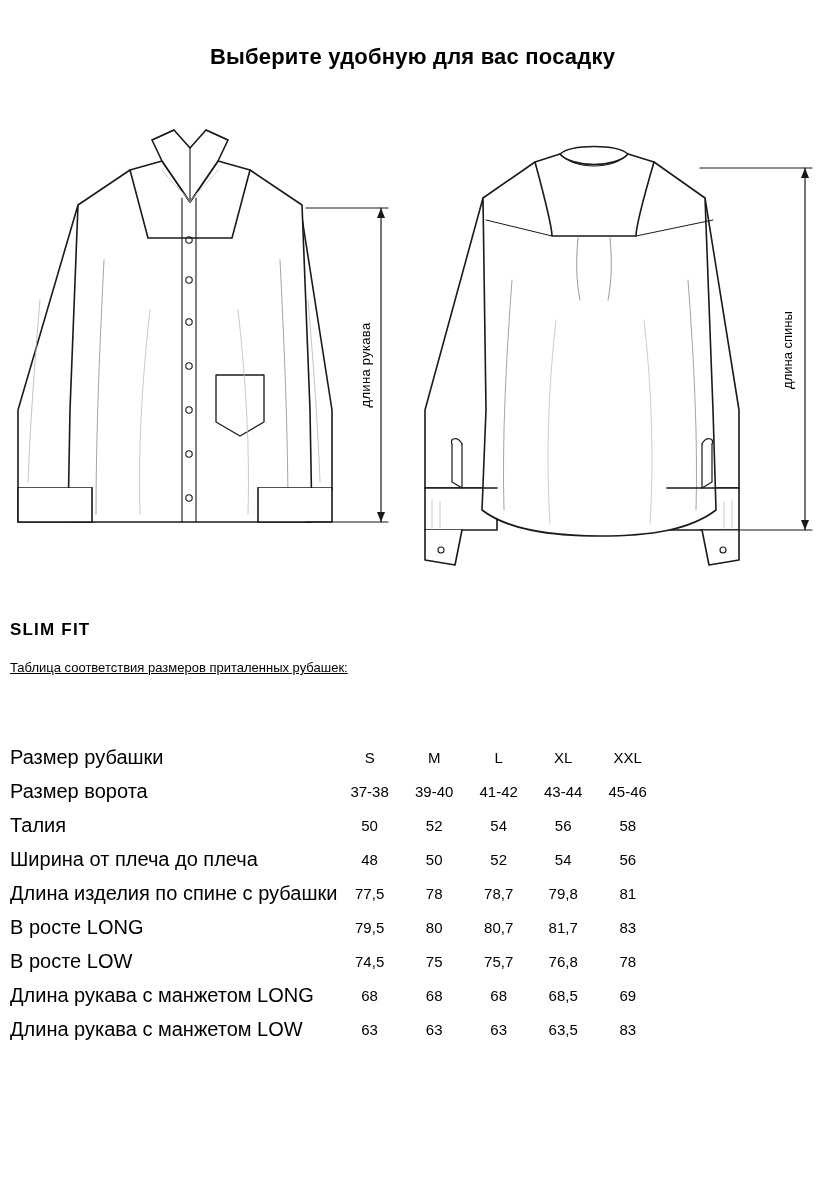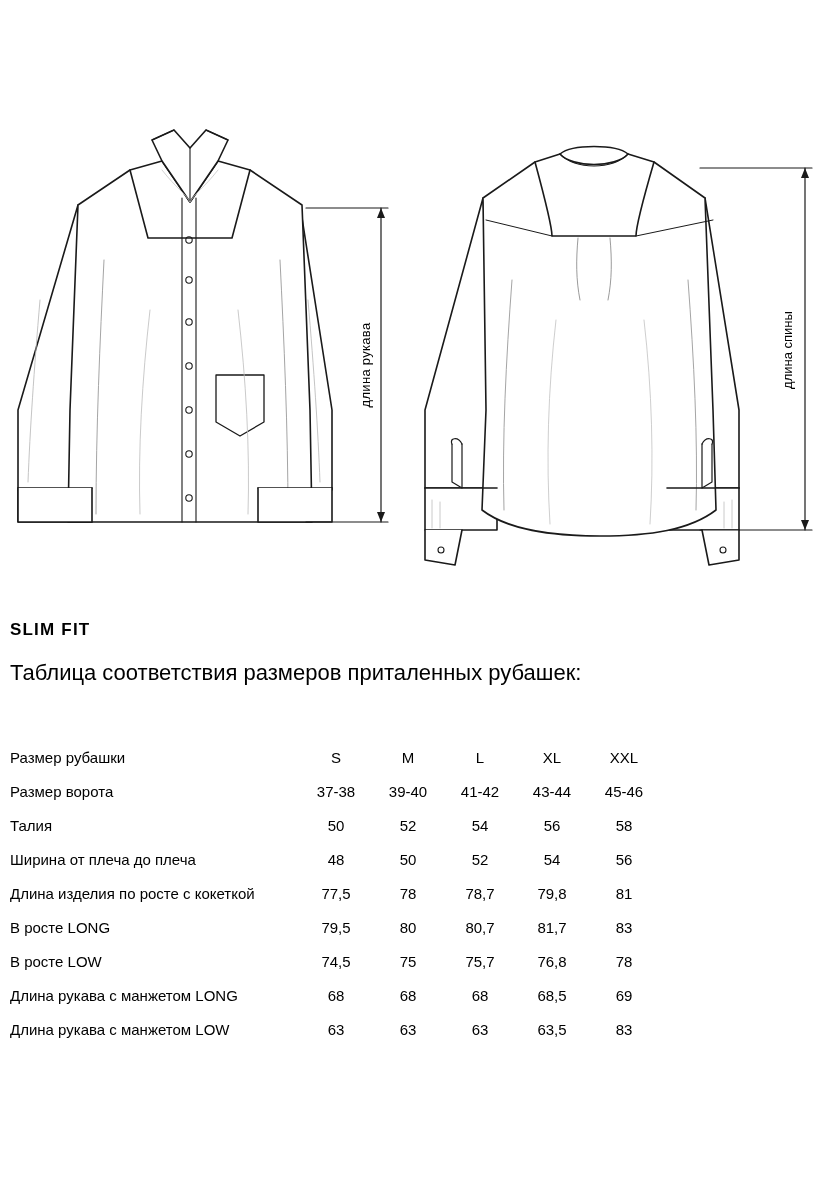--- a/index.html
+++ b/index.html
@@ -43,41 +43,42 @@
     top: 620px;
     font-size: 17px;
     font-weight: bold;
     letter-spacing: 1.2px;
     text-align: right;
   }
   .fit-desc {
     position: absolute;
     left: 10px;
     top: 660px;
-    font-size: 22px;
+    font-size: 13px;
+    text-decoration: underline;
   }
   .size-table {
     position: absolute;
     left: 10px;
     top: 740px;
     width: 650px;
     border-collapse: collapse;
     font-size: 14.5px;
   }
   .size-table td, .size-table th {
     padding: 0;
     height: 34px;
     vertical-align: middle;
     font-weight: normal;
     white-space: nowrap;
   }
   .size-table .rowlabel {
     text-align: left;
     width: 290px;
-    font-size: 15px;
+    font-size: 20px;
   }
   .size-table .cell {
     text-align: center;
     width: 72px;
     font-size: 15px;
   }
   .size-table thead .cell {
     font-size: 15px;
   }
   .vlabel {
@@ -86,20 +87,21 @@
   }
   svg text {
     font-family: "Liberation Sans", sans-serif;
   }
 </style>
 </head>
 <body>
 
 <div class="page">
 
+  <div class="title">Выберите удобную для вас посадку</div>
 
   <div class="illustration">
     <svg width="825" height="460" viewBox="0 0 825 460">
       <g fill="#ffffff" stroke="#1a1a1a" stroke-width="1.6" stroke-linejoin="round" stroke-linecap="round">
 
         <g>
 
           <path d="M78 95 L18 300 L18 380 L92 380 L92 300 Z" fill="#ffffff"></path>
           <path d="M18 380 L18 412 L92 412 L92 380" fill="#ffffff"></path>
 
@@ -257,21 +259,21 @@
       </tr>
       <tr>
         <td class="rowlabel">Ширина от плеча до плеча</td>
         <td class="cell">48</td>
         <td class="cell">50</td>
         <td class="cell">52</td>
         <td class="cell">54</td>
         <td class="cell">56</td>
       </tr>
       <tr>
-        <td class="rowlabel">Длина изделия по росте с кокеткой</td>
+        <td class="rowlabel">Длина изделия по спине с рубашки</td>
         <td class="cell">77,5</td>
         <td class="cell">78</td>
         <td class="cell">78,7</td>
         <td class="cell">79,8</td>
         <td class="cell">81</td>
       </tr>
       <tr>
         <td class="rowlabel">В росте LONG</td>
         <td class="cell">79,5</td>
         <td class="cell">80</td>

